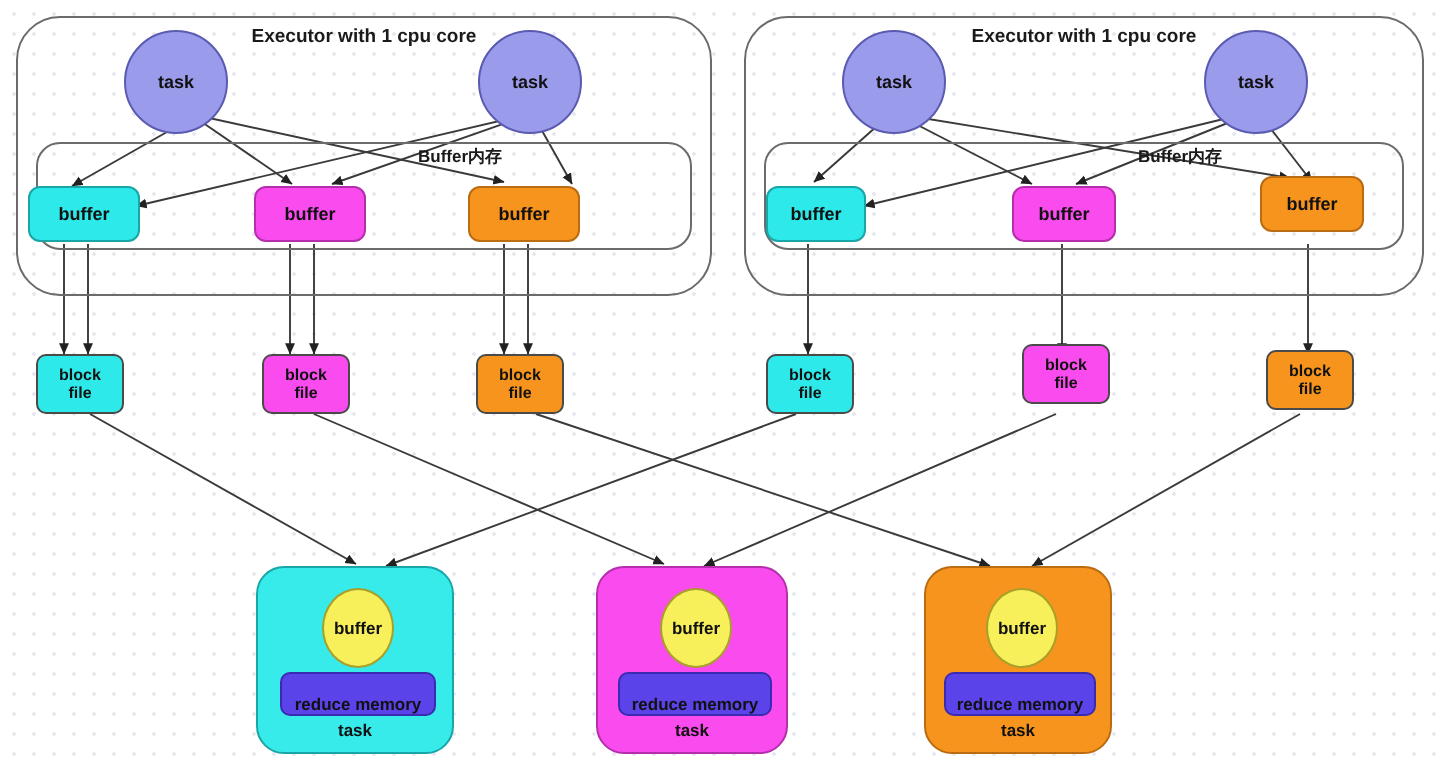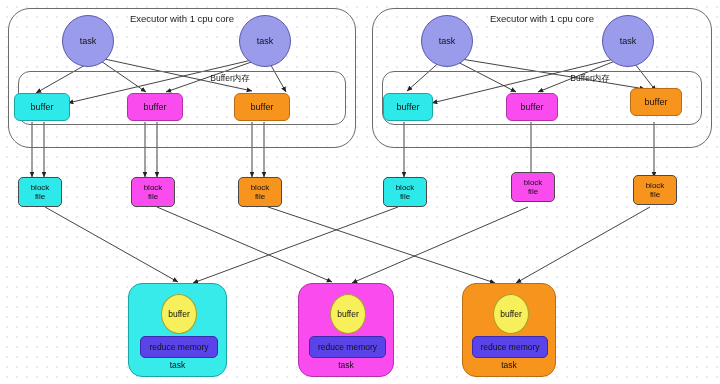--- a/index.html
+++ b/index.html
@@ -7,21 +7,21 @@
     width:720px;height:384px;
     background-color:#ffffff;
     background-image:
       radial-gradient(circle, #e8e8f0 0.8px, transparent 0.9px);
     background-size:10px 10px;
     background-position:2px 2px;
     font-family:"Liberation Sans", sans-serif;
     overflow:hidden;
     position:relative;
   }
-  #stage{position:absolute;left:0;top:0;width:720px;height:384px;}
+  #stage{position:absolute;left:0;top:0;width:720px;height:384px;font-weight:bold;}
   #edges{position:absolute;left:0;top:0;width:720px;height:384px;pointer-events:none;}
 
   .node{position:absolute;box-sizing:border-box;}
 
   .executor{
     border:1.1px solid #6b6b6b;
     border-radius:22px;
     background:transparent;
   }
   .executor-title{
@@ -79,21 +79,21 @@
     background:#f7f05a;
     border:1.1px solid #a8a028;
     display:flex;align-items:center;justify-content:center;
     font-size:8.5px;color:#111;
   }
   .reduce-box{
     position:absolute;
     background:#5a43e8;
     border:1.1px solid #3a2bb0;
     border-radius:5px;
-    display:flex;align-items:center;justify-content:center;
+    display:flex;align-items:flex-end;justify-content:center;
     font-size:8.5px;color:#111;
   }
   .bt-label{
     position:absolute;width:100%;left:0;text-align:center;
     font-size:8.5px;color:#111;
   }
 </style>
 </head>
 <body>
 

